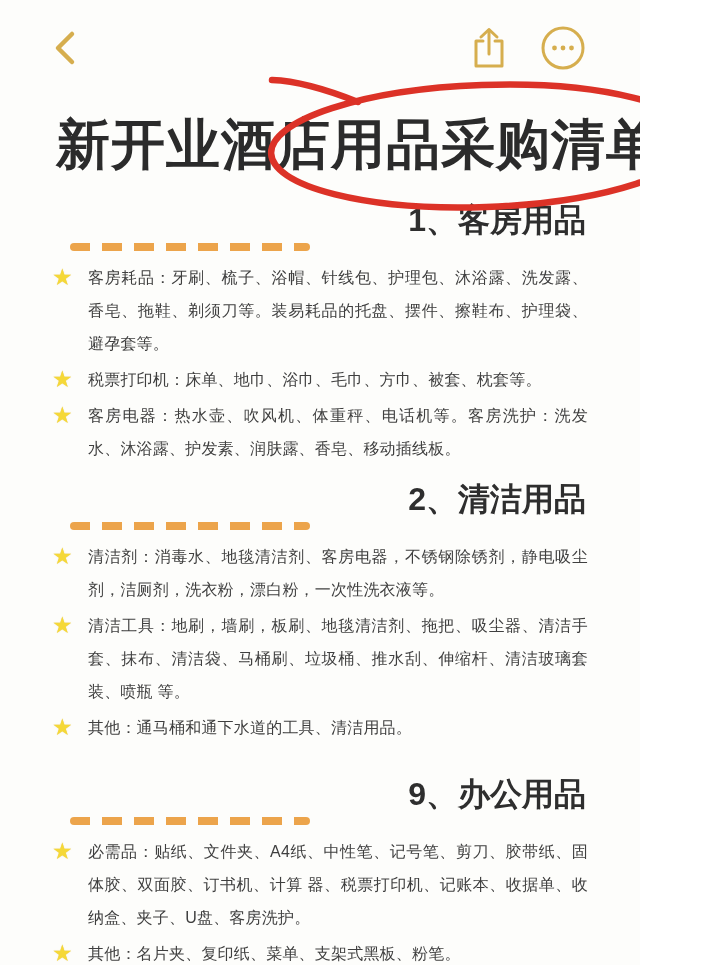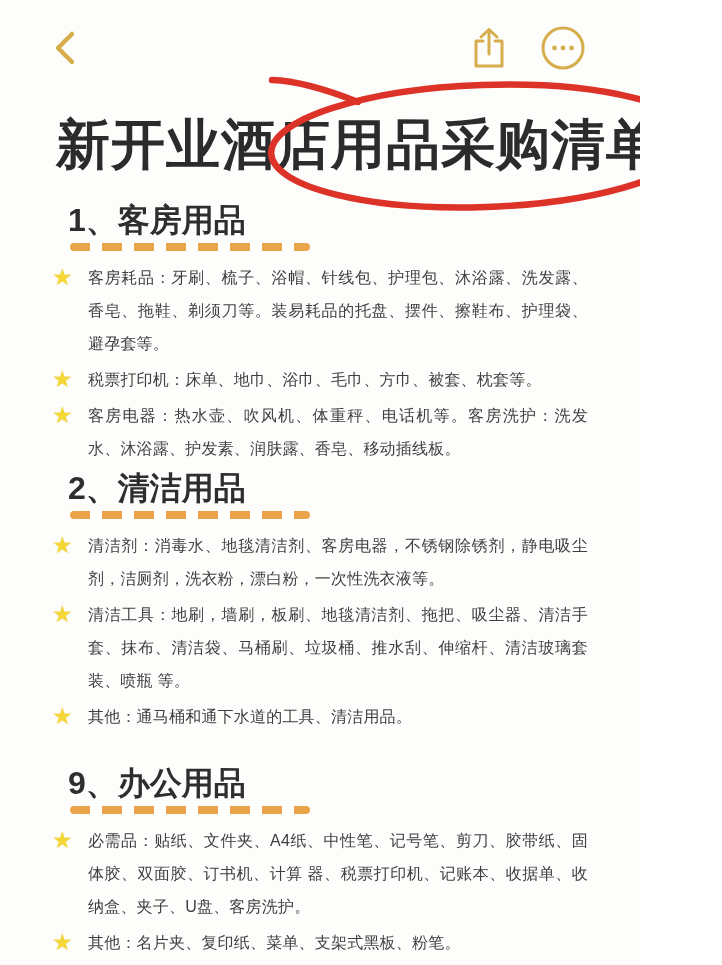--- a/index.html
+++ b/index.html
@@ -34,23 +34,23 @@
     font-size:54px;font-weight:900;letter-spacing:1px;line-height:72px;
     color:var(--title-text);white-space:nowrap;
   }
   .annotation-svg{
     position:absolute;left:198px;top:-36px;width:460px;height:140px;
     pointer-events:none;overflow:visible;
   }
   
   .section-heading{
     margin:20px 54px 0 68px;
-    font-size:32px;font-weight:800;line-height:40px;color:#2E2E2E;
+    font-size:32px;font-weight:800;line-height:40px;color:#2E2E2E;text-align:right;
   }
-  .sec-2 .section-heading{margin-top:3px;}
+  .sec-2 .section-heading{margin-top:14px;}
   .sec-3 .section-heading{margin-top:30px;}
   .dash-line{
     margin:3px 0 0 70px;width:240px;height:8px;border-radius:4px;
     background:repeating-linear-gradient(90deg,var(--dash-orange) 0 20px,transparent 20px 32px);
   }
   .items{margin-top:10px;}
   .item{display:flex;margin:0 52px 3px 52px;align-items:flex-start;}
   .star{
     flex:0 0 36px;width:36px;font-size:23px;line-height:33px;
     color:var(--star-yellow);text-shadow:0 0 1px rgba(214,174,78,.55);

